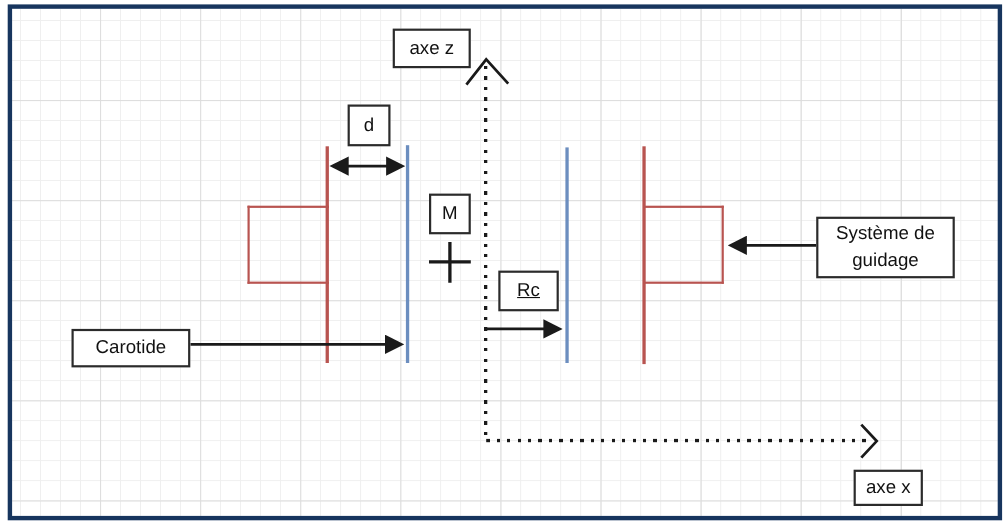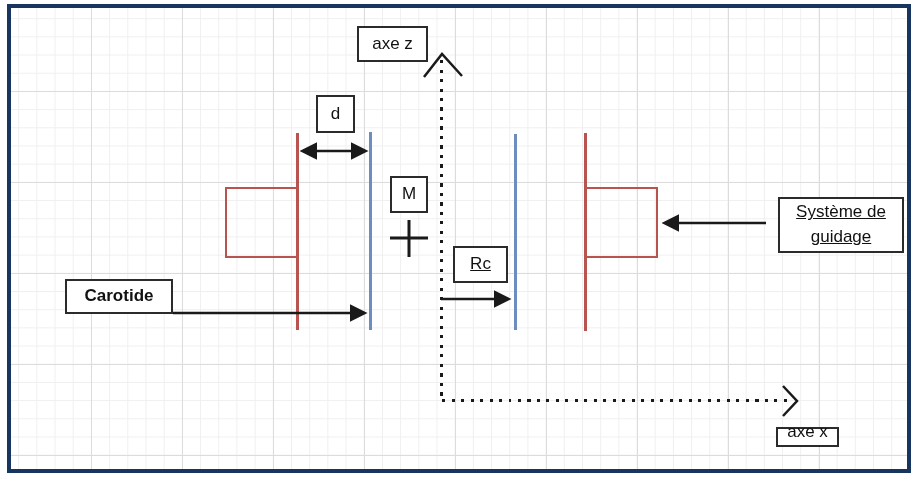--- a/index.html
+++ b/index.html
@@ -86,21 +86,21 @@
 </div>
 <div class="label-box" style="left:316px;top:95px;width:39px;height:38px;">
   <span>d</span>
 </div>
 <div class="label-box" style="left:390px;top:176px;width:38px;height:37px;">
   <span>M</span>
 </div>
 <div class="label-box" style="left:453px;top:246px;width:55px;height:37px;text-decoration:underline;">
   <span>Rc</span>
 </div>
-<div class="label-box" style="left:778px;top:197px;width:126px;height:56px;padding:0 6px;text-decoration:underline;">
+<div class="label-box" style="left:742px;top:197px;width:126px;height:56px;padding:0 6px;">
   <span>Système de guidage</span>
 </div>
-<div class="label-box" style="left:65px;top:279px;width:108px;height:35px;font-weight:bold;">
+<div class="label-box" style="left:65px;top:299px;width:108px;height:35px;">
   <span>Carotide</span>
 </div>
-<div class="label-box" style="left:776px;top:427px;width:63px;height:20px;align-items:flex-end;">
+<div class="label-box" style="left:776px;top:427px;width:63px;height:33px;">
   <span>axe x</span>
 </div>
 
 </body></html>

